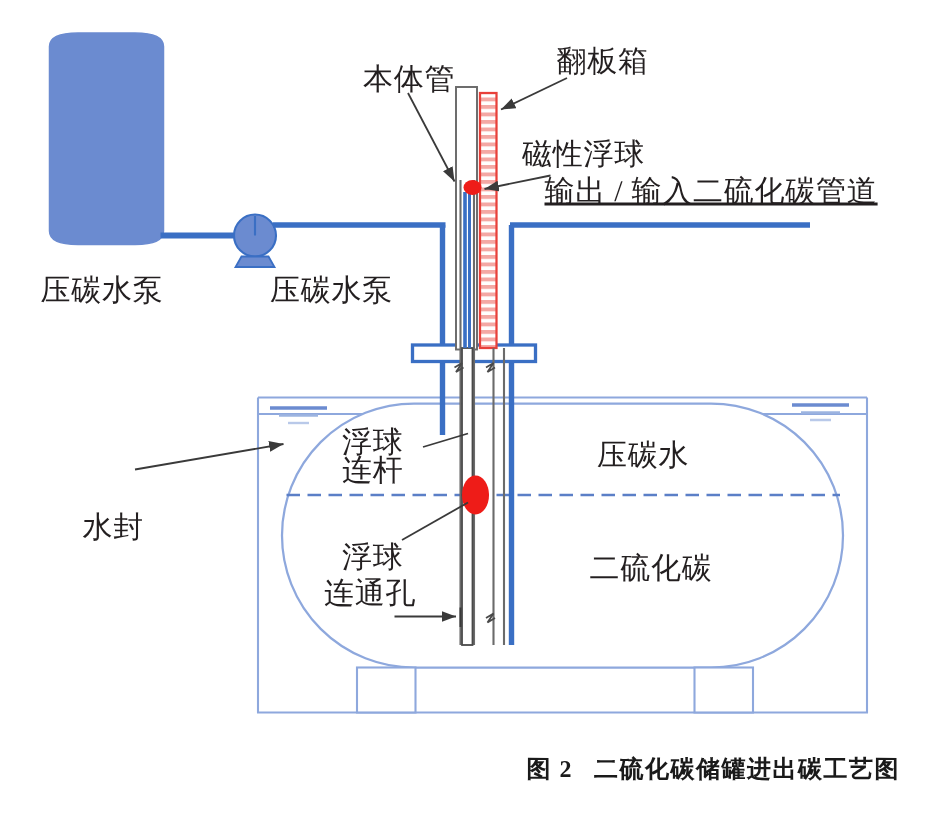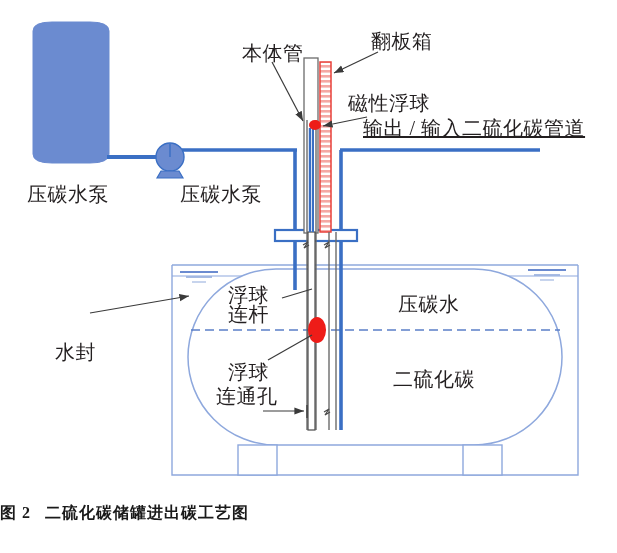--- a/index.html
+++ b/index.html
@@ -37,21 +37,21 @@
     line-height: 1.25;
     color: #231f20;
     white-space: nowrap;
     letter-spacing: 0.5px;
   }
   .caption {
     position: absolute;
     left: 0;
     top: 503px;
     width: 600px;
-    text-align: left;
+    text-align: right;
     font-family: "Liberation Serif", "DejaVu Serif", serif;
     font-size: 16px;
     font-weight: bold;
     color: #1a1a1a;
     letter-spacing: 1px;
   }
   .caption .cap-num { margin-right: 14px; }
 </style>
 </head>
 <body>

